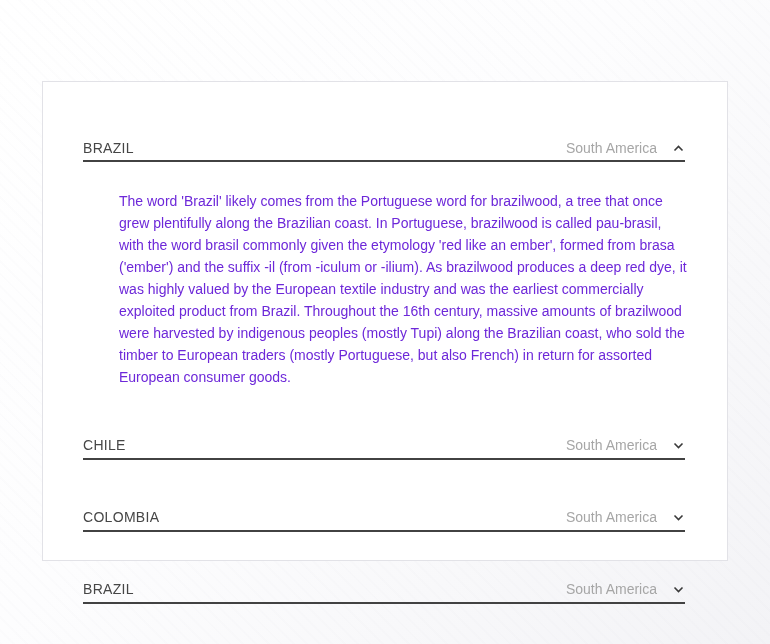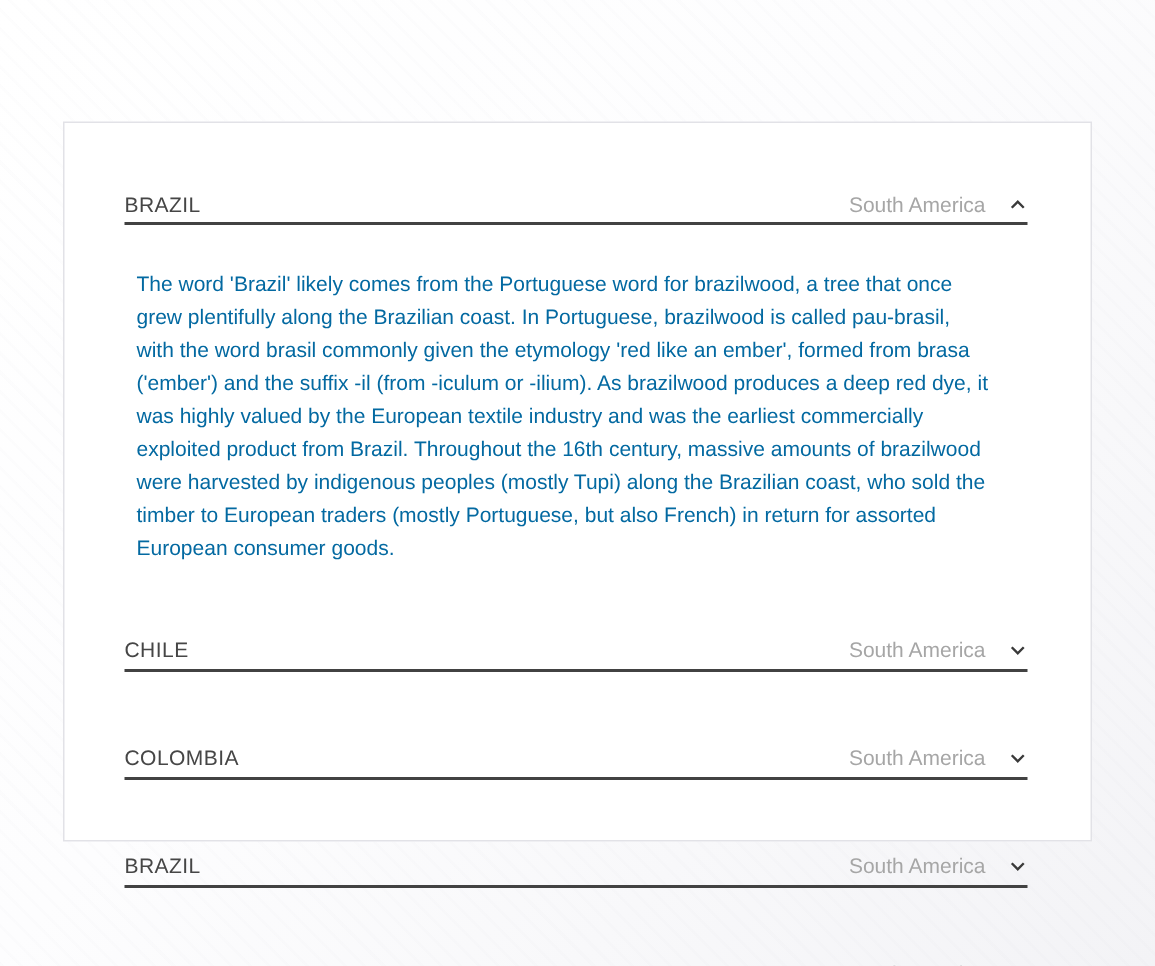--- a/index.html
+++ b/index.html
@@ -18,21 +18,21 @@
       rgba(120,120,140,0.015) 0px, rgba(120,120,140,0.015) 2px,
       transparent 2px, transparent 9px);
     pointer-events: none;
   }
   .card {
     position: absolute;
     left: 42px; top: 81px;
     width: 686px; height: 480px;
     background: #ffffff;
     border: 1px solid #e2e2e7;
-    padding: 0 42px 0 40px;
+    padding: 12px 42px 0 40px;
   }
   .acc-header {
     display: flex;
     justify-content: space-between;
     align-items: center;
     height: 28px;
     border-bottom: 2px solid #424242;
     cursor: pointer;
     margin-top: 44px;
   }
@@ -48,25 +48,25 @@
     gap: 15px;
   }
   .region {
     font-size: 14px;
     color: #a6a6a6;
     text-align: right;
   }
   .chev { display: inline-flex; width: 13px; height: 13px; }
   .chev svg { width: 13px; height: 13px; stroke: #3a3a3a; stroke-width: 1.6; fill: none; }
   .panel-body {
-    margin: 28px 0 17px 8px;
+    margin: 28px 0 17px 36px;
     width: 568px;
     font-size: 14px;
     line-height: 22px;
-    color: #0369a1;
+    color: #6d28d9;
   }
 </style>
 </head>
 <body>
 
 <div class="texture"></div>
 
 <div class="card">
 
   <div class="acc-header first">

